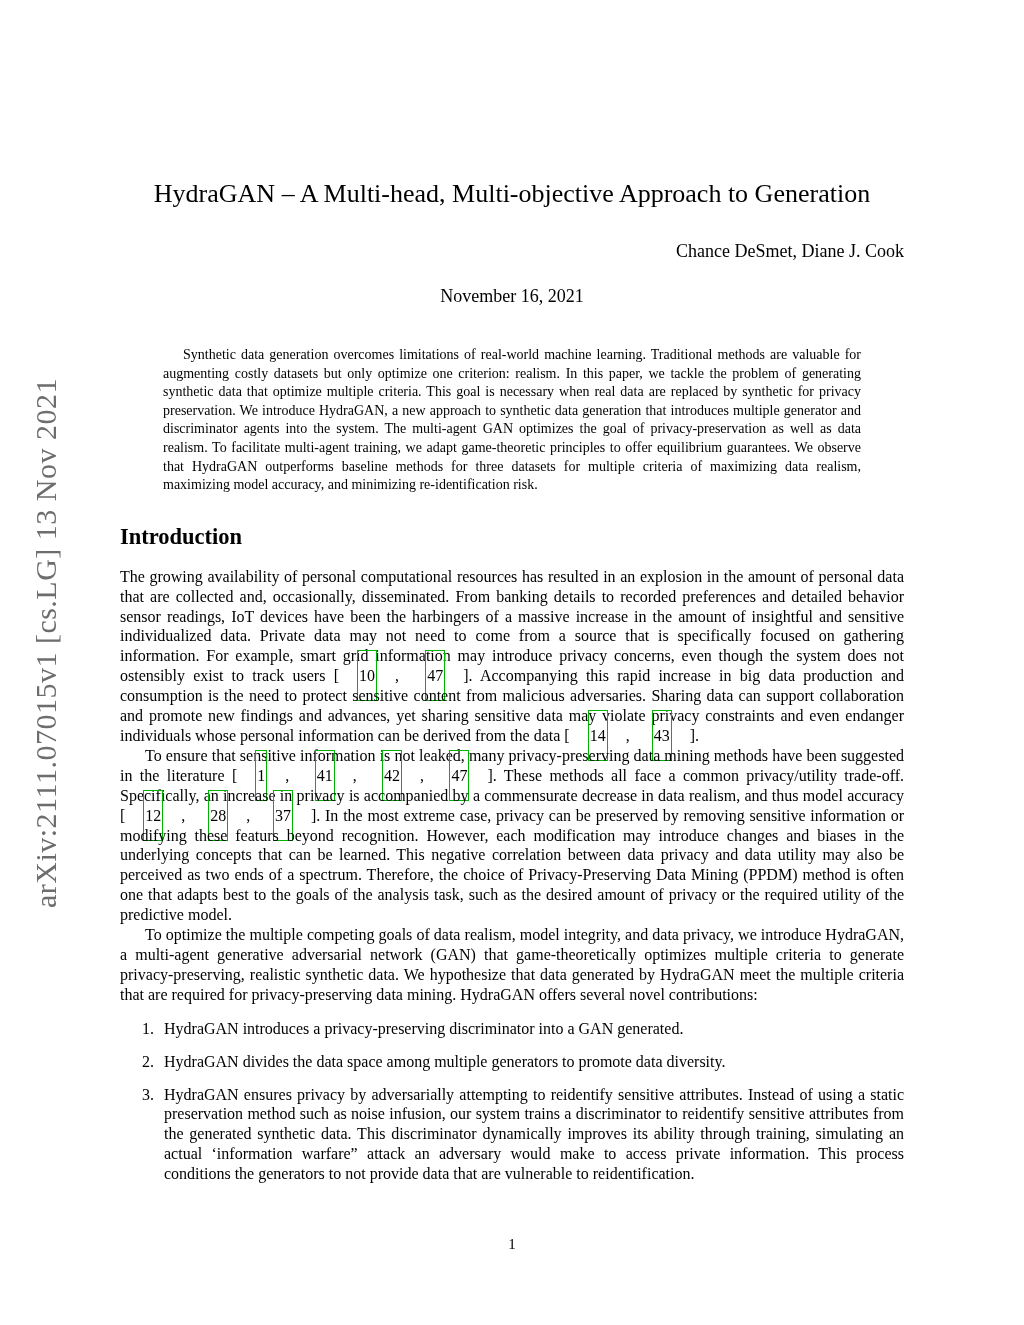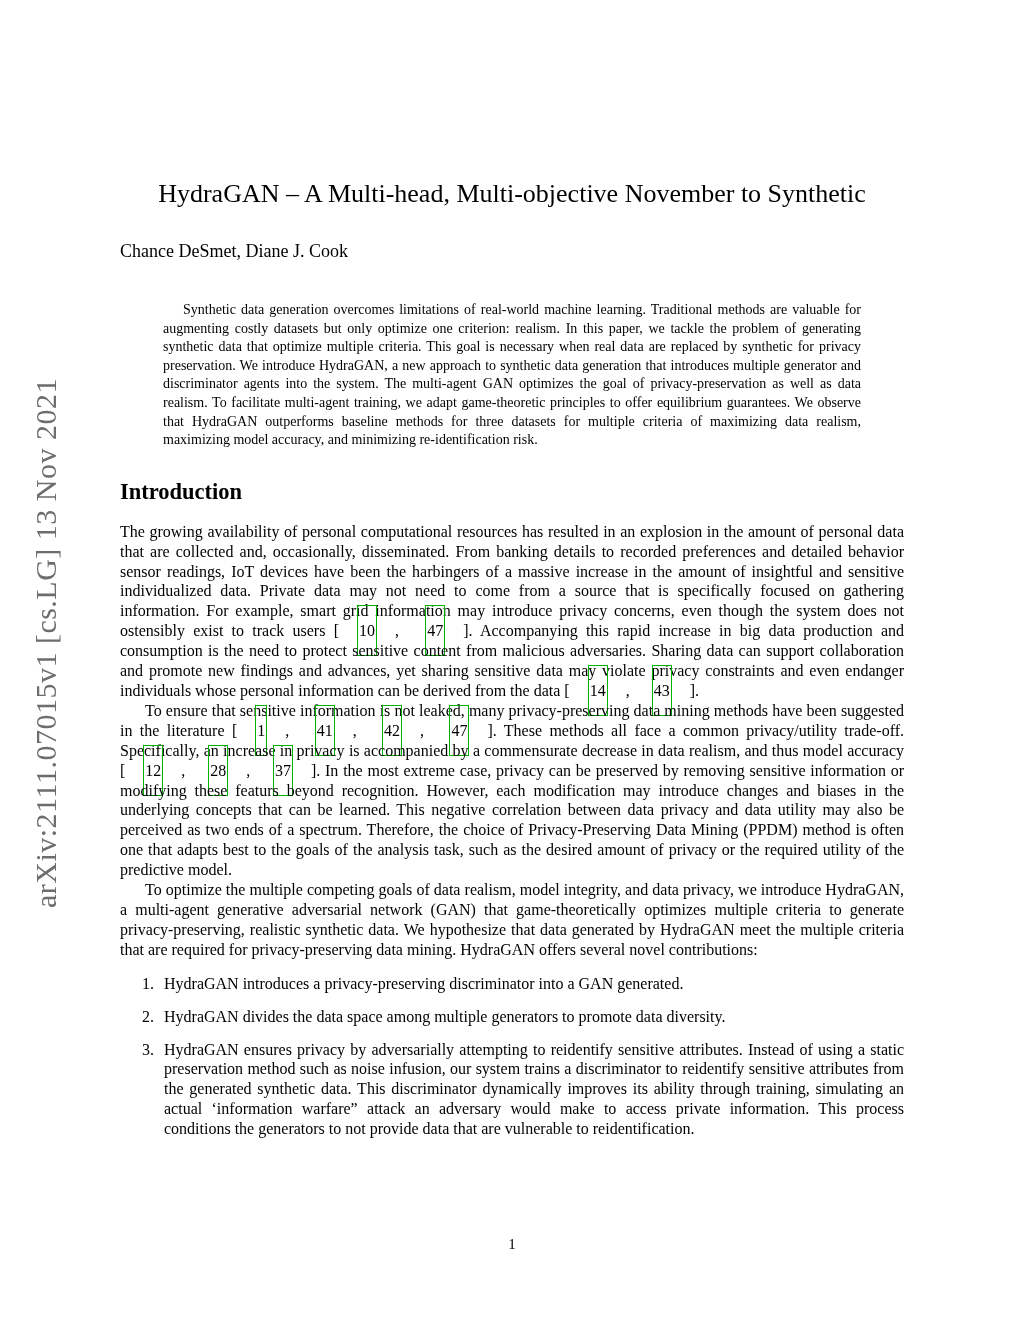--- a/index.html
+++ b/index.html
@@ -30,21 +30,21 @@
   .title {
     margin-top:174px;
     text-align:center;
     font-size:26px;
     font-weight:normal;
     line-height:39px;
   }
   .title span { display:block; }
   .authors {
     margin-top:28px;
-    text-align:left;
+    text-align:right;
     font-size:18px;
   }
   .date {
     margin-top:24px;
     text-align:center;
     font-size:18px;
   }
   .abstract {
     width:698px;
     margin:39px auto 0 auto;
@@ -105,25 +105,26 @@
 </head>
 <body>
 
 <div class="page">
 
   <div class="arxiv-watermark">arXiv:2111.07015v1  [cs.LG]  13 Nov 2021</div>
 
   <div class="main">
 
     <h1 class="title">
-      <span>HydraGAN – A Multi-head, Multi-objective November to Synthetic</span>
+      <span>HydraGAN – A Multi-head, Multi-objective Approach to Generation</span>
     </h1>
 
     <div class="authors">Chance DeSmet, Diane J. Cook</div>
 
+    <div class="date">November 16, 2021</div>
 
     <div class="abstract">
       <div class="abstract-body">Synthetic data generation overcomes limitations of real-world machine learning. Traditional methods are valuable for augmenting costly datasets but only optimize one criterion: realism. In this paper, we tackle the problem of generating synthetic data that optimize multiple criteria. This goal is necessary when real data are replaced by synthetic for privacy preservation. We introduce HydraGAN, a new approach to synthetic data generation that introduces multiple generator and discriminator agents into the system. The multi-agent GAN optimizes the goal of privacy-preservation as well as data realism. To facilitate multi-agent training, we adapt game-theoretic principles to offer equilibrium guarantees. We observe that HydraGAN outperforms baseline methods for three datasets for multiple criteria of maximizing data realism, maximizing model accuracy, and minimizing re-identification risk.</div>
     </div>
 
     <h2 class="section-heading">Introduction</h2>
 
     <div class="body-text">
       <p>The growing availability of personal computational resources has resulted in an explosion in the amount of personal data that are collected and, occasionally, disseminated. From banking details to recorded preferences and detailed behavior sensor readings, IoT devices have been the harbingers of a massive increase in the amount of insightful and sensitive individualized data. Private data may not need to come from a source that is specifically focused on gathering information. For example, smart grid information may introduce privacy concerns, even though the system does not ostensibly exist to track users [<span class="cite">10</span>, <span class="cite">47</span>]. Accompanying this rapid increase in big data production and consumption is the need to protect sensitive content from malicious adversaries. Sharing data can support collaboration and promote new findings and advances, yet sharing sensitive data may violate privacy constraints and even endanger individuals whose personal information can be derived from the data [<span class="cite">14</span>, <span class="cite">43</span>].</p>
       <p>To ensure that sensitive information is not leaked, many privacy-preserving data mining methods have been suggested in the literature [<span class="cite">1</span>, <span class="cite">41</span>, <span class="cite">42</span>, <span class="cite">47</span>]. These methods all face a common privacy/utility trade-off. Specifically, an increase in privacy is accompanied by a commensurate decrease in data realism, and thus model accuracy [<span class="cite">12</span>, <span class="cite">28</span>, <span class="cite">37</span>]. In the most extreme case, privacy can be preserved by removing sensitive information or modifying these featurs beyond recognition. However, each modification may introduce changes and biases in the underlying concepts that can be learned. This negative correlation between data privacy and data utility may also be perceived as two ends of a spectrum. Therefore, the choice of Privacy-Preserving Data Mining (PPDM) method is often one that adapts best to the goals of the analysis task, such as the desired amount of privacy or the required utility of the predictive model.</p>

